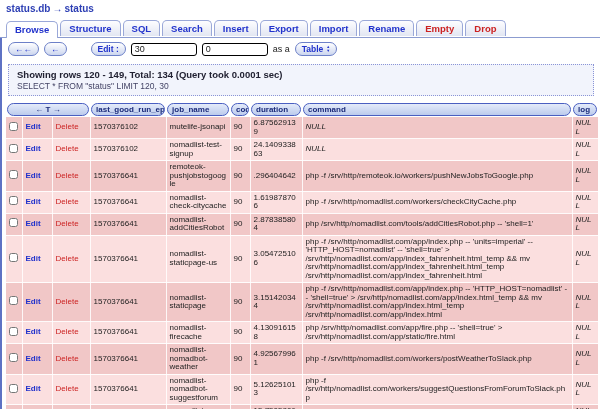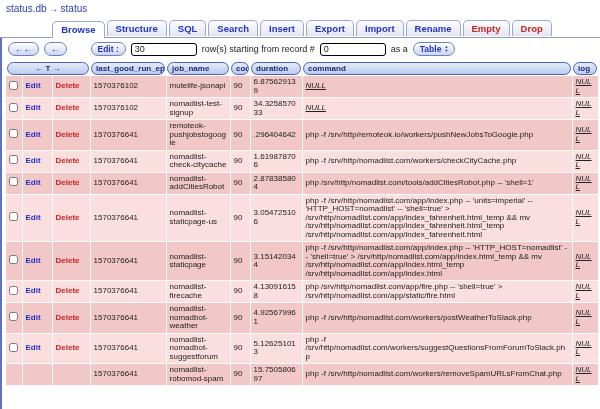--- a/index.html
+++ b/index.html
@@ -1,26 +1,26 @@
 <!DOCTYPE html>
 <html><head>
 <meta charset="utf-8">
 <style>
   * { margin:0; padding:0; box-sizing:border-box; }
   html,body { width:600px; height:409px; overflow:hidden; background:#fff;
     font-family:"Liberation Sans", sans-serif; }
   a { text-decoration:none; cursor:pointer; }
 
   
-  .breadcrumb { padding:3px 6px 2px 6px; font-size:10px; font-weight:normal; color:#2d3fb4; }
+  .breadcrumb { padding:3px 6px 2px 6px; font-size:10px; font-weight:bold; color:#2d3fb4; }
   .breadcrumb a { color:#2d3fb4; }
   .breadcrumb .arrow { color:#2d3fb4; padding:0 2px; }
 
   
-  .tabbar { padding:2px 0 0 6px; border-bottom:1px solid #8c9cd0;text-align:center; }
+  .tabbar { padding:2px 0 0 6px; border-bottom:1px solid #8c9cd0; }
   .tab { display:inline-block; font-size:9.5px; font-weight:bold; color:#2233cc;
     background:linear-gradient(#fdfdff,#e2e6f2); border:1px solid #9aa8d8; border-bottom:none;
     border-radius:5px 5px 0 0; padding:2px 8px 2px 8px; margin-right:2px; position:relative; cursor:pointer; }
   .tab.active { background:#ffffff; top:1px; padding-bottom:3px; }
   .tab.danger { color:#cc2222; }
 
   
   .frame { border-left:2px solid #5e72c4; min-height:372px; }
 
   
@@ -47,22 +47,22 @@
     color:#1a2a7a; font-size:8px; font-weight:bold; text-align:left; padding:1px 4px;
     white-space:nowrap; overflow:hidden; cursor:pointer; }
   .hpill.center { text-align:center; }
   table.results td { font-size:8px; line-height:8.5px; padding:2px 3px; vertical-align:middle;
     color:#222; border-right:1px solid rgba(255,255,255,.85); border-bottom:1px solid rgba(255,255,255,.9);
     word-wrap:break-word; overflow-wrap:break-word; }
   tr.dark td { background:#f1c7c7; }
   tr.light td { background:#fbdfdf; }
   td.ck { text-align:center; }
   td .editlink { color:#2233cc; font-weight:bold; }
-  td .dellink { color:#cc2222; font-weight:bold; }
-  .null { color:#999; font-style:italic;text-decoration:underline; }
+  td .dellink { color:#cc2222; font-weight:normal; }
+  .null { color:#999; font-style:italic; }
   input[type="checkbox"] { width:9px; height:9px; accent-color:#fff; }
 
   col.c-chk{width:16px;} col.c-edit{width:30px;} col.c-del{width:38px;} col.c-epoch{width:76px;}
   col.c-job{width:64px;} col.c-code{width:20px;} col.c-dur{width:52px;} col.c-cmd{width:270px;} col.c-log{width:26px;}
 </style>
 </head>
 <body>
 
 <div class="breadcrumb">
   <a>status.db</a><span class="arrow">→</span><a>status</a>
@@ -71,32 +71,35 @@
 <div class="tabbar"><span class="tab active">Browse</span><span class="tab">Structure</span><span class="tab">SQL</span><span class="tab">Search</span><span class="tab">Insert</span><span class="tab">Export</span><span class="tab">Import</span><span class="tab">Rename</span><span class="tab danger">Empty</span><span class="tab danger">Drop</span></div>
 
 <div class="frame">
 
   <div class="controls">
     <button class="pillbtn">←←</button>
     <button class="pillbtn">←</button>
     <span style="width:14px"></span>
     <button class="pillbtn">Edit :</button>
     <input class="txtinput" value="30" style="">
-    <span>row(s) starting from record #</span>
     <input class="txtinput" value="0" style="">
     <span>as a</span>
     <span class="selectpill">
       <span>Table</span>
       <span class="updown">
           <span>▲</span>
           <span>▼</span>
         </span>
     </span>
   </div>
 
+  <div class="querybox">
+    <div class="summary">Showing rows 120 - 149, Total: 134 (Query took 0.0001 sec)</div>
+    <div class="sql">SELECT * FROM "status" LIMIT 120, 30</div>
+  </div>
 
   <table class="results">
     <colgroup>
       <col class="c-chk">
         <col class="c-edit">
         <col class="c-del">
         <col class="c-epoch">
       <col class="c-job">
         <col class="c-code">
         <col class="c-dur">
@@ -140,21 +143,21 @@
       <td class="null">NULL</td>
       <td class="null">NULL</td>
     </tr>
         <tr class="light">
       <td class="ck"><input type="checkbox" style=""></td>
       <td><a class="editlink">Edit</a></td>
       <td><a class="dellink">Delete</a></td>
       <td>1570376102</td>
       <td>nomadlist-test-signup</td>
       <td>90</td>
-      <td>34.325857033</td>
+      <td>24.140933863</td>
       <td class="null">NULL</td>
       <td class="null">NULL</td>
     </tr>
         <tr class="dark">
       <td class="ck"><input type="checkbox" style=""></td>
       <td><a class="editlink">Edit</a></td>
       <td><a class="dellink">Delete</a></td>
       <td>1570376641</td>
       <td>remoteok-pushjobstogoogle</td>
       <td>90</td>

